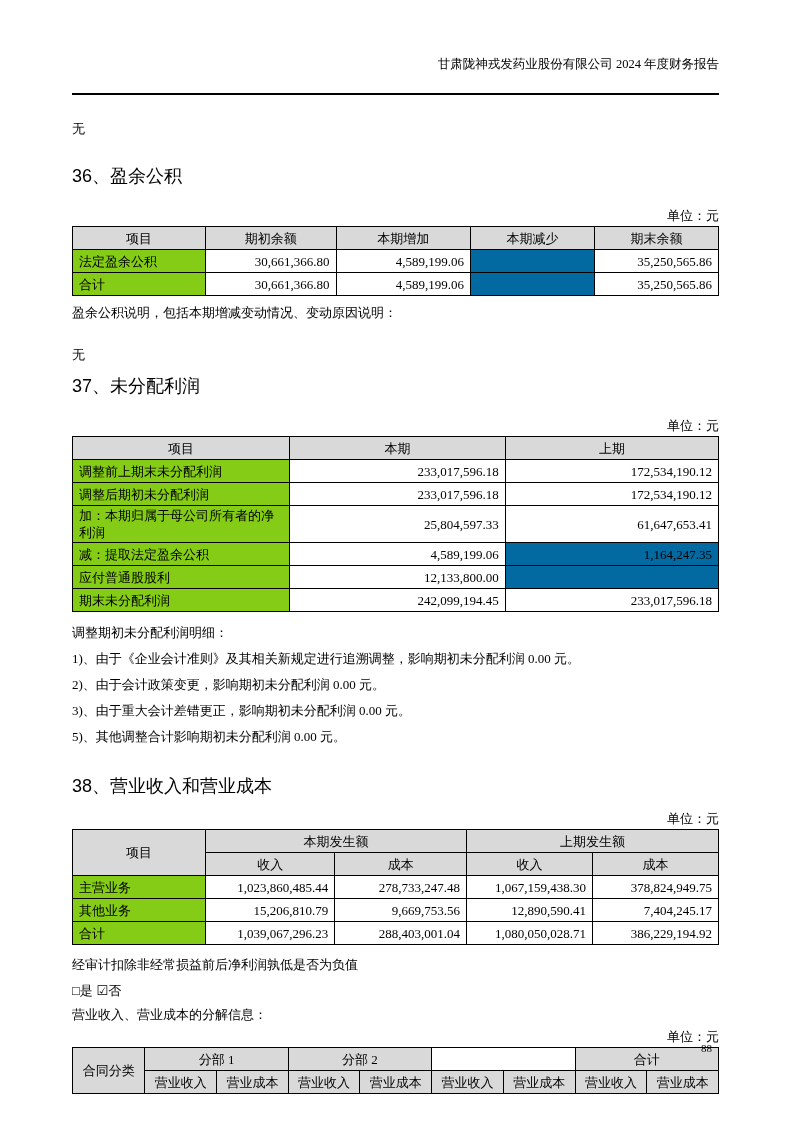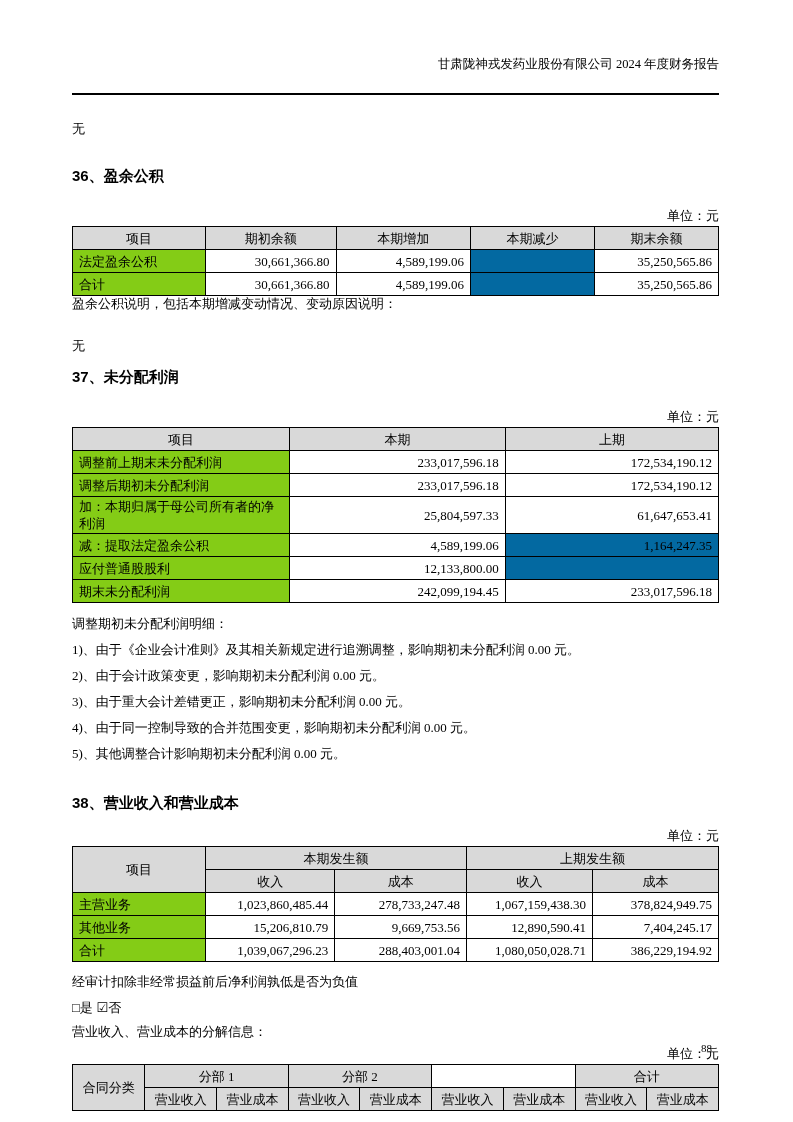--- a/index.html
+++ b/index.html
@@ -21,22 +21,22 @@
     line-height:16px;
     padding-bottom:21px;
     border-bottom:2px solid #000;
   }
 
   .para { font-size:13px; line-height:16px; }
   .none-line { margin-top:26px; }
 
   .section-heading {
     font-family:"Liberation Sans","DejaVu Sans",sans-serif;
-    font-weight:bold;
-    font-size:15px;
+    font-weight:normal;
+    font-size:18px;
     line-height:18px;
   }
   .h36 { margin-top:30px; }
   .h37 { margin-top:14px; }
   .h38 { margin-top:32px; }
 
   .unit-line {
     text-align:right;
     font-size:13px;
     line-height:15px;
@@ -61,21 +61,21 @@
     overflow:hidden;
     word-break:break-all;
   }
   td.hdr { background:#d9d9d9; text-align:center; }
   td.lbl { background:#84cc16; text-align:left; }
   td.num { text-align:right; background:#fff; }
   td.blank { background:#0369a1; }
   td.indent { padding-left:34px; }
   td.notop { border-top:none; background:#fff; }
 
-  .note-line { }
+  .note-line { margin-top:9px; }
   .detail-intro { margin-top:13px; }
   .detail-item { margin-top:10px; }
 
   .sans-line {
     font-family:"Liberation Sans","DejaVu Sans",sans-serif;
     font-size:13px;
     line-height:16px;
   }
   .audit-line { margin-top:12px; }
   .check-line { margin-top:10px; }
@@ -185,21 +185,20 @@
         <td class="num">242,099,194.45</td>
         <td class="num">233,017,596.18</td>
       </tr>
     </tbody>
       </table>
 
     <div class="para detail-intro">调整期初未分配利润明细：</div>
     <div class="para detail-item">1)、由于《企业会计准则》及其相关新规定进行追溯调整，影响期初未分配利润 0.00 元。</div>
     <div class="para detail-item">2)、由于会计政策变更，影响期初未分配利润 0.00 元。</div>
     <div class="para detail-item">3)、由于重大会计差错更正，影响期初未分配利润 0.00 元。</div>
-    <div class="para detail-item">4)、由于同一控制导致的合并范围变更，影响期初未分配利润 0.00 元。</div>
     <div class="para detail-item">5)、其他调整合计影响期初未分配利润 0.00 元。</div>
 
     <div class="section-heading h38">38、营业收入和营业成本</div>
 
     <div class="unit-line unit-tight">单位：元</div>
 
     <table class="fin">
       <colgroup>
           <col style="width:20.6%">
           <col style="width:20%">

